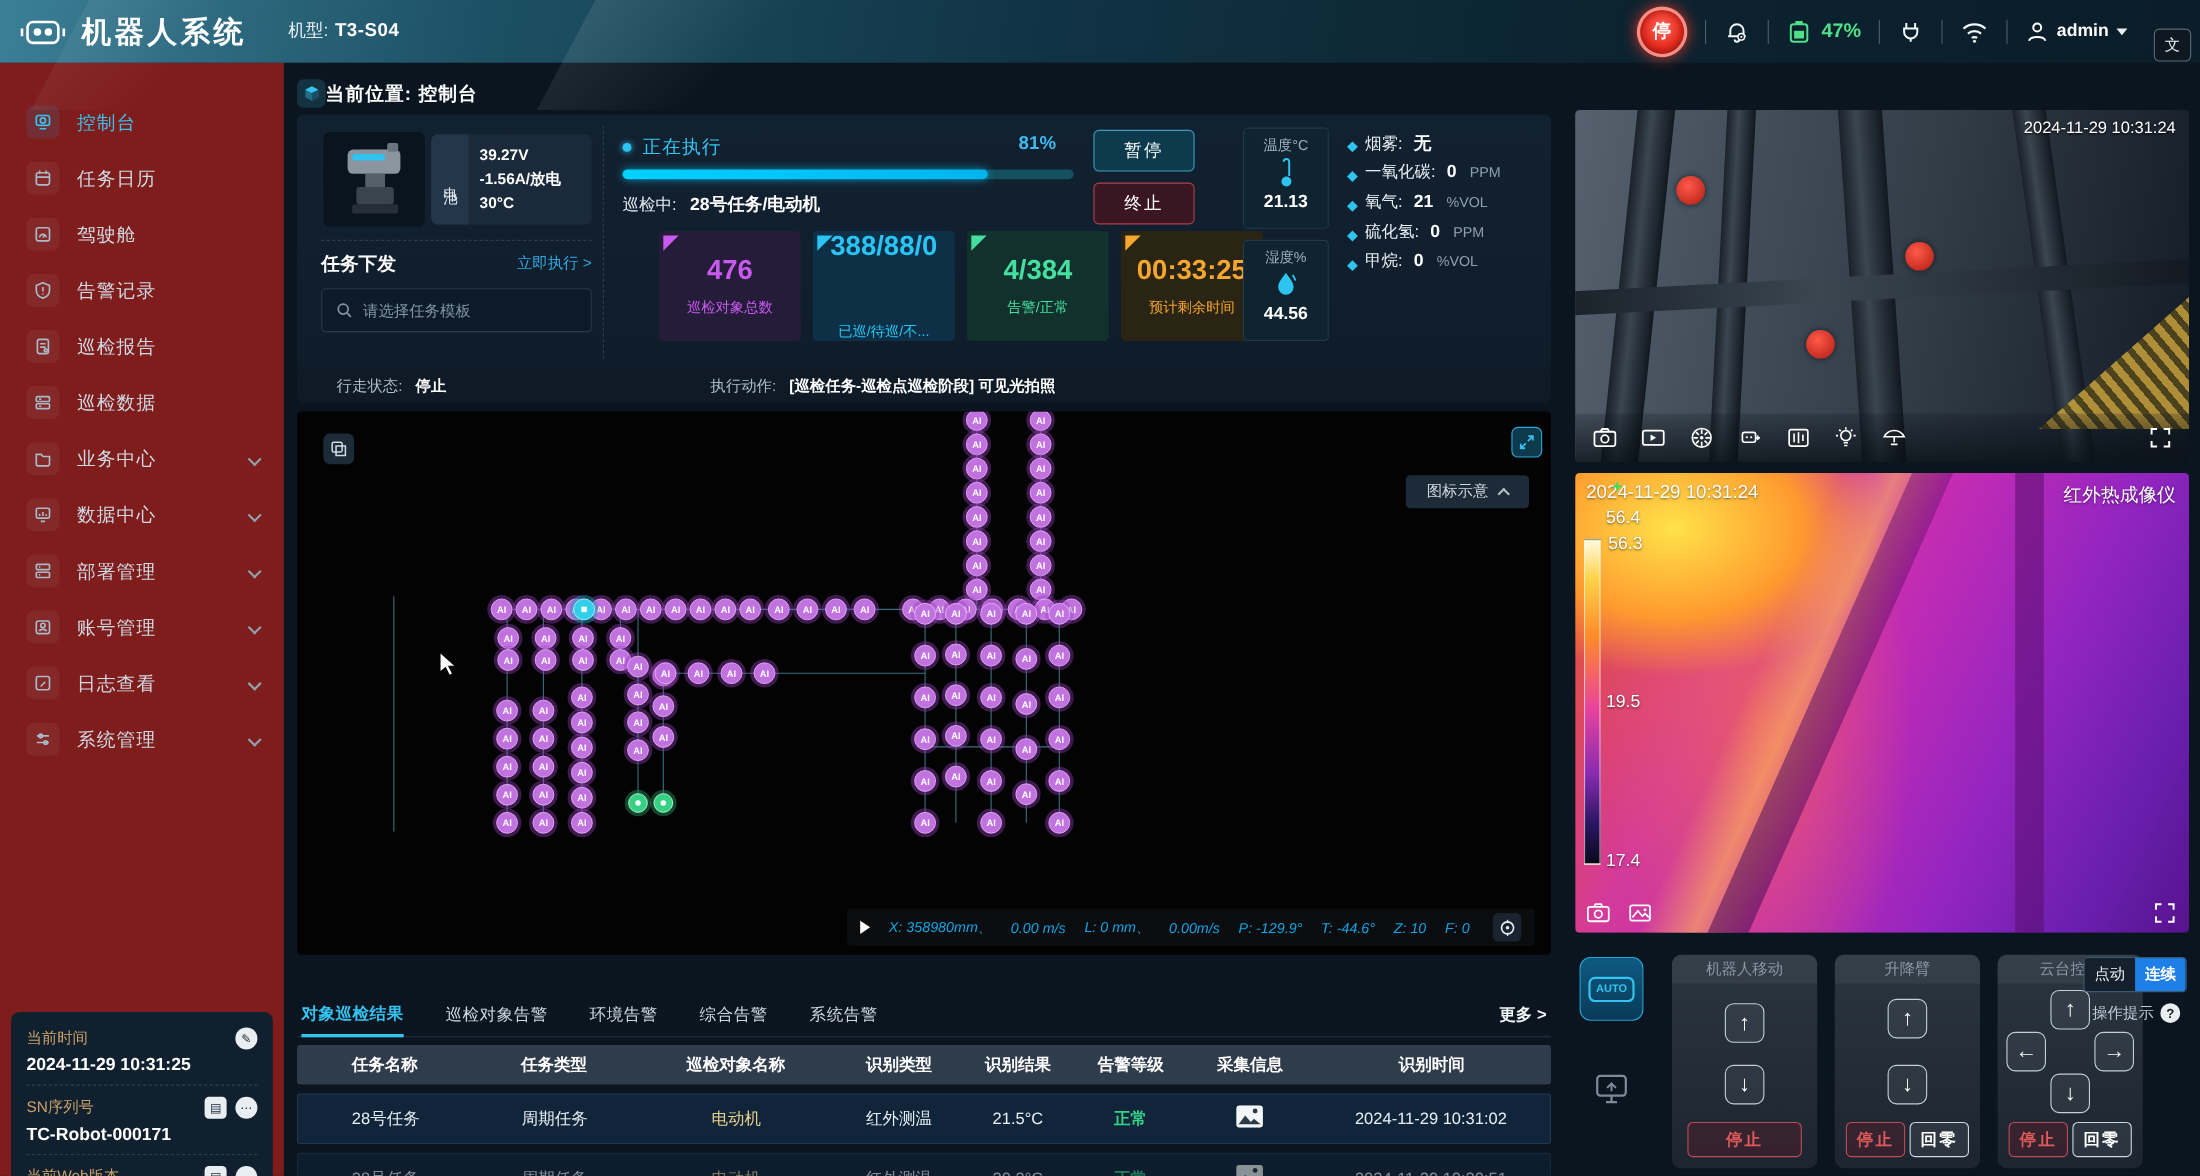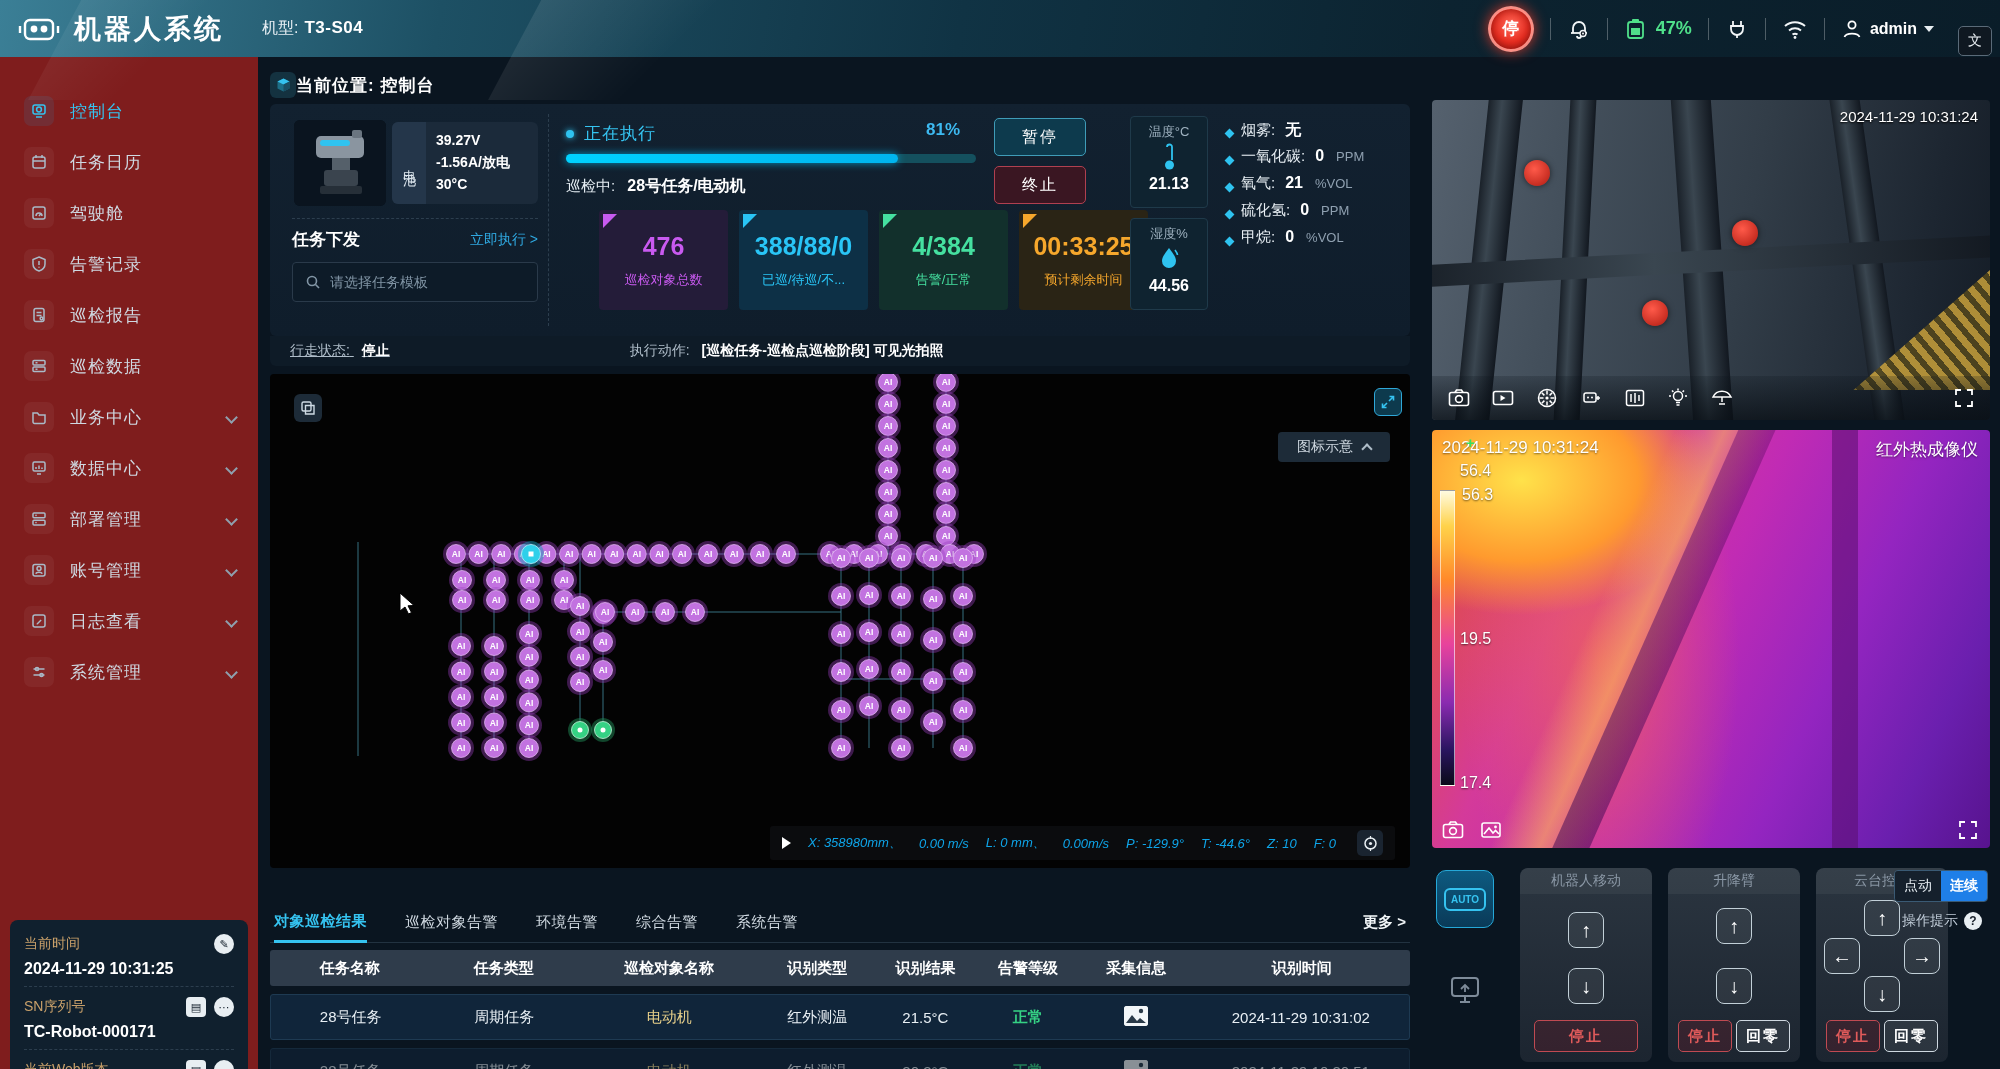--- a/index.html
+++ b/index.html
@@ -98,40 +98,40 @@
     align-items:center; justify-content:center; cursor:pointer; letter-spacing:2px; }
   .btn.pause { background:#0d3a4d; border:1px solid #3f9cb8; }
   .btn.term { background:#3a1622; border:1px solid #b04050; }
   .stats-row { position:absolute; left:0; top:92px; display:flex; gap:11px;margin-left:33px; }
   .stat-card { width:129px; height:100px; border-radius:4px; position:relative; display:flex; flex-direction:column;
     align-items:center; justify-content:center; gap:10px; }
   .stat-card::before { content:""; position:absolute; left:4px; top:4px; border-style:solid; border-width:14px 14px 0 0; }
   .stat-val { font-size:25px; font-weight:bold; }
   .stat-lab { font-size:13px; }
   .stat1 { background:#241c39; } .stat1 .stat-val,.stat1 .stat-lab { color:#c95af0; } .stat1::before { border-color:#c95af0 transparent transparent transparent; }
-  .stat2 { background:#0d3046; } .stat2 .stat-val,.stat2 .stat-lab { color:#29c5f6; } .stat2::before { border-color:#29c5f6 transparent transparent transparent; }
+  .stat2 { background:#0d3046;justify-content:space-between; } .stat2 .stat-val,.stat2 .stat-lab { color:#29c5f6; } .stat2::before { border-color:#29c5f6 transparent transparent transparent; }
   .stat3 { background:#12302c; } .stat3 .stat-val,.stat3 .stat-lab { color:#45e0a0; } .stat3::before { border-color:#45e0a0 transparent transparent transparent; }
   .stat4 { background:#2a2415; } .stat4 .stat-val,.stat4 .stat-lab { color:#f6a72c; } .stat4::before { border-color:#f6a72c transparent transparent transparent; }
 
   .sp-right { position:absolute; left:860px; top:12px; width:272px; height:208px; }
   .env-box { position:absolute; left:0; width:78px; height:92px; background:#0f2330; border:1px solid #1f3a4a;
     border-radius:4px; display:flex; flex-direction:column; align-items:center; padding-top:6px; gap:2px; }
   .env-box .env-lab { color:#9fb2c0; font-size:13px; }
   .env-box .env-val { color:#fff; font-size:16px; font-weight:bold; }
   .gas-list { position:absolute; left:96px; top:4px; }
   .gas-row { display:flex; align-items:baseline; gap:8px; height:27px; }
   .gas-dia { width:7px; height:7px; background:#2fc3f0; transform:rotate(45deg); align-self:center; flex:none; }
   .gas-name { color:#e8eff4; font-size:15px; }
   .gas-val { color:#fff; font-size:16px; font-weight:bold; margin-left:2px; }
   .gas-unit { color:#8fa0b0; font-size:13px; margin-left:4px; }
 
   .action-row { position:absolute; left:270px; top:336px; width:1140px; height:30px; background:#0e1b27;
     border-radius:0 0 6px 6px; display:flex; align-items:center; font-size:14px; color:#aebcc8; }
   .action-row b { color:#fff; margin-left:8px; font-weight:bold; }
-  .ar-walk { margin-left:20px;text-decoration:underline; }
+  .ar-walk { margin-left:36px; }
   .ar-act { margin-left:240px; }
 
   
   .map { position:absolute; left:270px; top:374px; width:1140px; height:494px; background:#030303; border-radius:4px; overflow:hidden; }
   .map-btn { position:absolute; width:28px; height:28px; border-radius:6px; background:#1d2b38; color:#cfdbe4;
     display:flex; align-items:center; justify-content:center; cursor:pointer; z-index:5; }
   .map-btn.layers { left:24px; top:20px; }
   .map-btn.expand { left:1104px; top:14px; background:#0d3a4d; border:1px solid #2fa8d8; color:#35c3f0; }
   .legend-pill { position:absolute; left:1008px; top:58px; width:112px; height:30px; background:#1d2b38; border-radius:4px;
     display:flex; align-items:center; justify-content:center; gap:10px; color:#cfd8e0; font-size:14px; cursor:pointer; z-index:5; }

